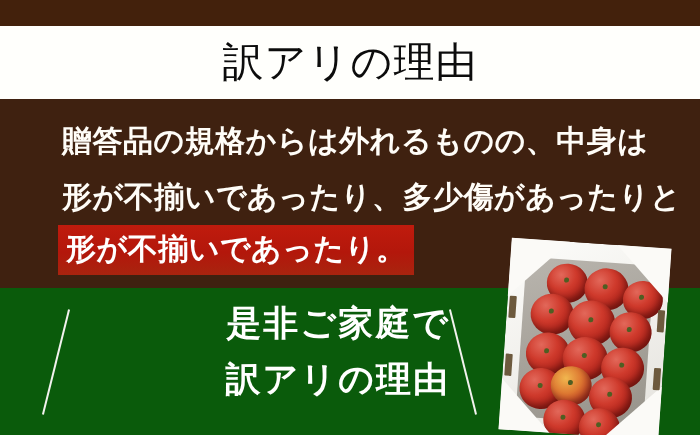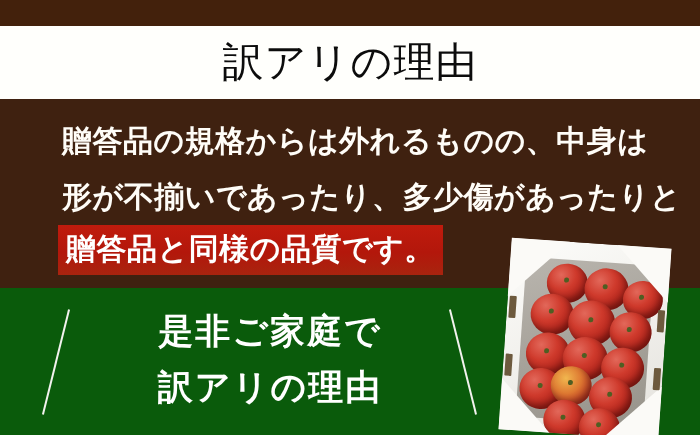--- a/index.html
+++ b/index.html
@@ -84,23 +84,23 @@
   .green-panel {
     position: absolute;
     left: 0; top: 288px;
     width: 700px;
     height: 147px;
     background: #0a5b0b;
   }
   .green-text {
     position: absolute;
     left: 90px;
-    top: 16px;
+    top: 8px;
     width: 360px;
-    text-align: center;
+    text-align: right;
   }
   .green-line {
     color: #ffffff;
     font-size: 35px;
     font-weight: 700;
     line-height: 56px;
     letter-spacing: 2px;
     white-space: nowrap;
     font-family: "Liberation Serif", "DejaVu Serif", serif;
   }
@@ -183,21 +183,21 @@
 
   <div class="header-strip">
     <div class="header-title">訳アリの理由</div>
   </div>
 
   <div class="brown-panel">
     <div class="brown-lines">
       <div class="brown-line">贈答品の規格からは外れるものの、中身は</div>
       <div class="brown-line">形が不揃いであったり、多少傷があったりと</div>
       <div>
-        <span class="brown-line highlight">贈答品と同様の品質です。</span>
+        <span class="brown-line highlight">形が不揃いであったり。</span>
       </div>
     </div>
   </div>
 
   <div class="green-panel">
     <div class="slash slash-left"></div>
     <div class="slash slash-right"></div>
     <div class="green-text">
       <div class="green-line">是非ご家庭で</div>
       <div class="green-line">訳アリの理由</div>

